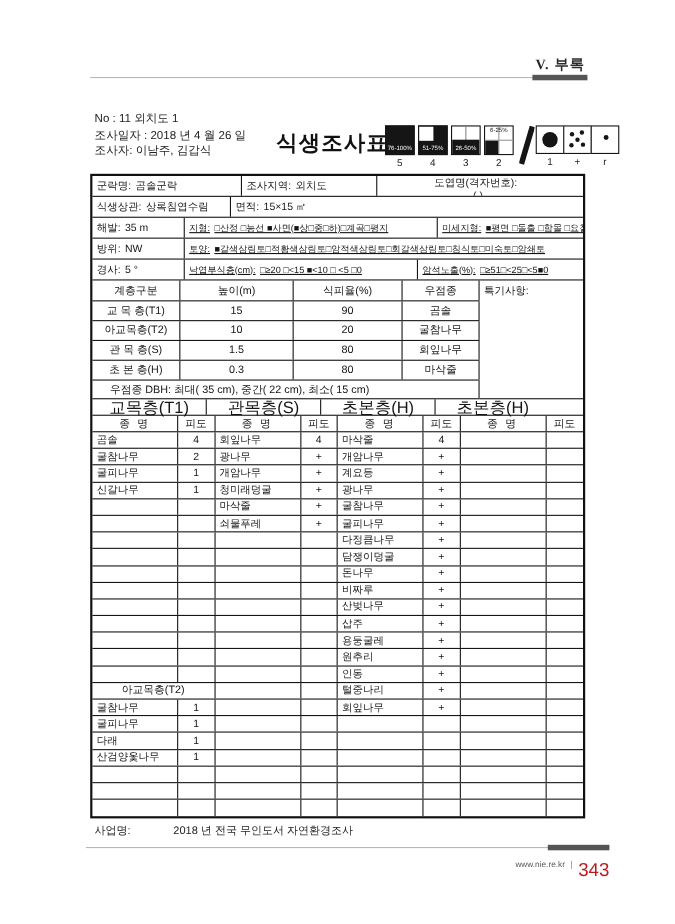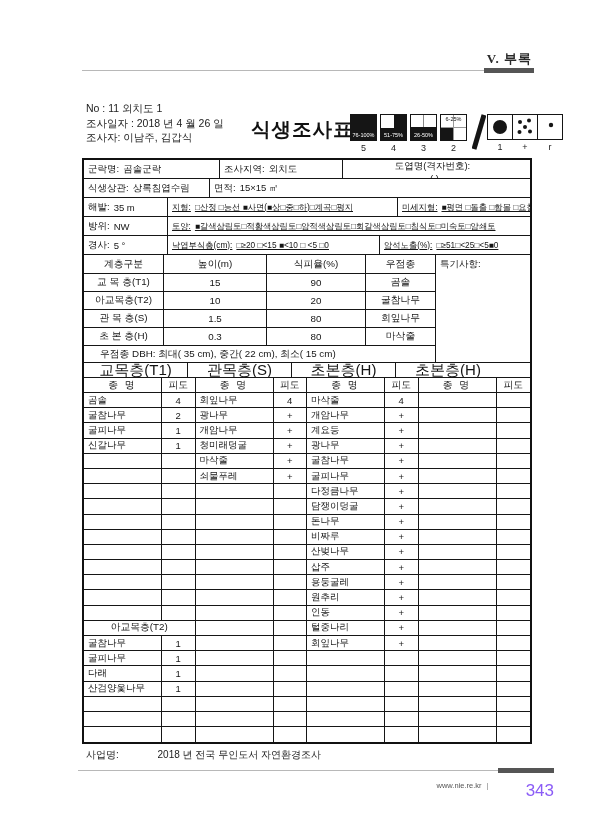--- a/index.html
+++ b/index.html
@@ -70,21 +70,21 @@
   .sp-merged { width:111.5px; display:flex; align-items:center; justify-content:center; border-right:1px solid #161616; font-size:9.8px; }
   .sp-row > :last-child { border-right:none; }
   
   .project-line { position:absolute; left:86px; top:748px; font-size:10px; color:#222; }
   .project-line .val { margin-left:36px; }
   .botrule { position:absolute; top:770px; left:78px; width:476px; height:1px; background:#b8b8b8; }
   .botrule .accent { position:absolute; right:0; top:-2px; width:56px; height:5px; background:#555; }
   .pfooter { position:absolute; top:781px; right:60px; display:flex; align-items:flex-start; }
   .pfooter .url { font-size:7.5px; color:#555; padding-bottom:3px; }
   .pfooter .sep { font-size:8px; color:#888; margin:0 5px; padding-bottom:3px; }
-  .pfooter .num { font-size:17px; color:#8b5cf6;margin-left:32px; }
+  .pfooter .num { font-size:17px; color:#b91c1c; }
 </style>
 </head>
 <body>
 
 <div class="page">
 
   <div class="appendix">V. 부록</div>
   <div class="toprule">
       <span class="accent"></span>
     </div>

